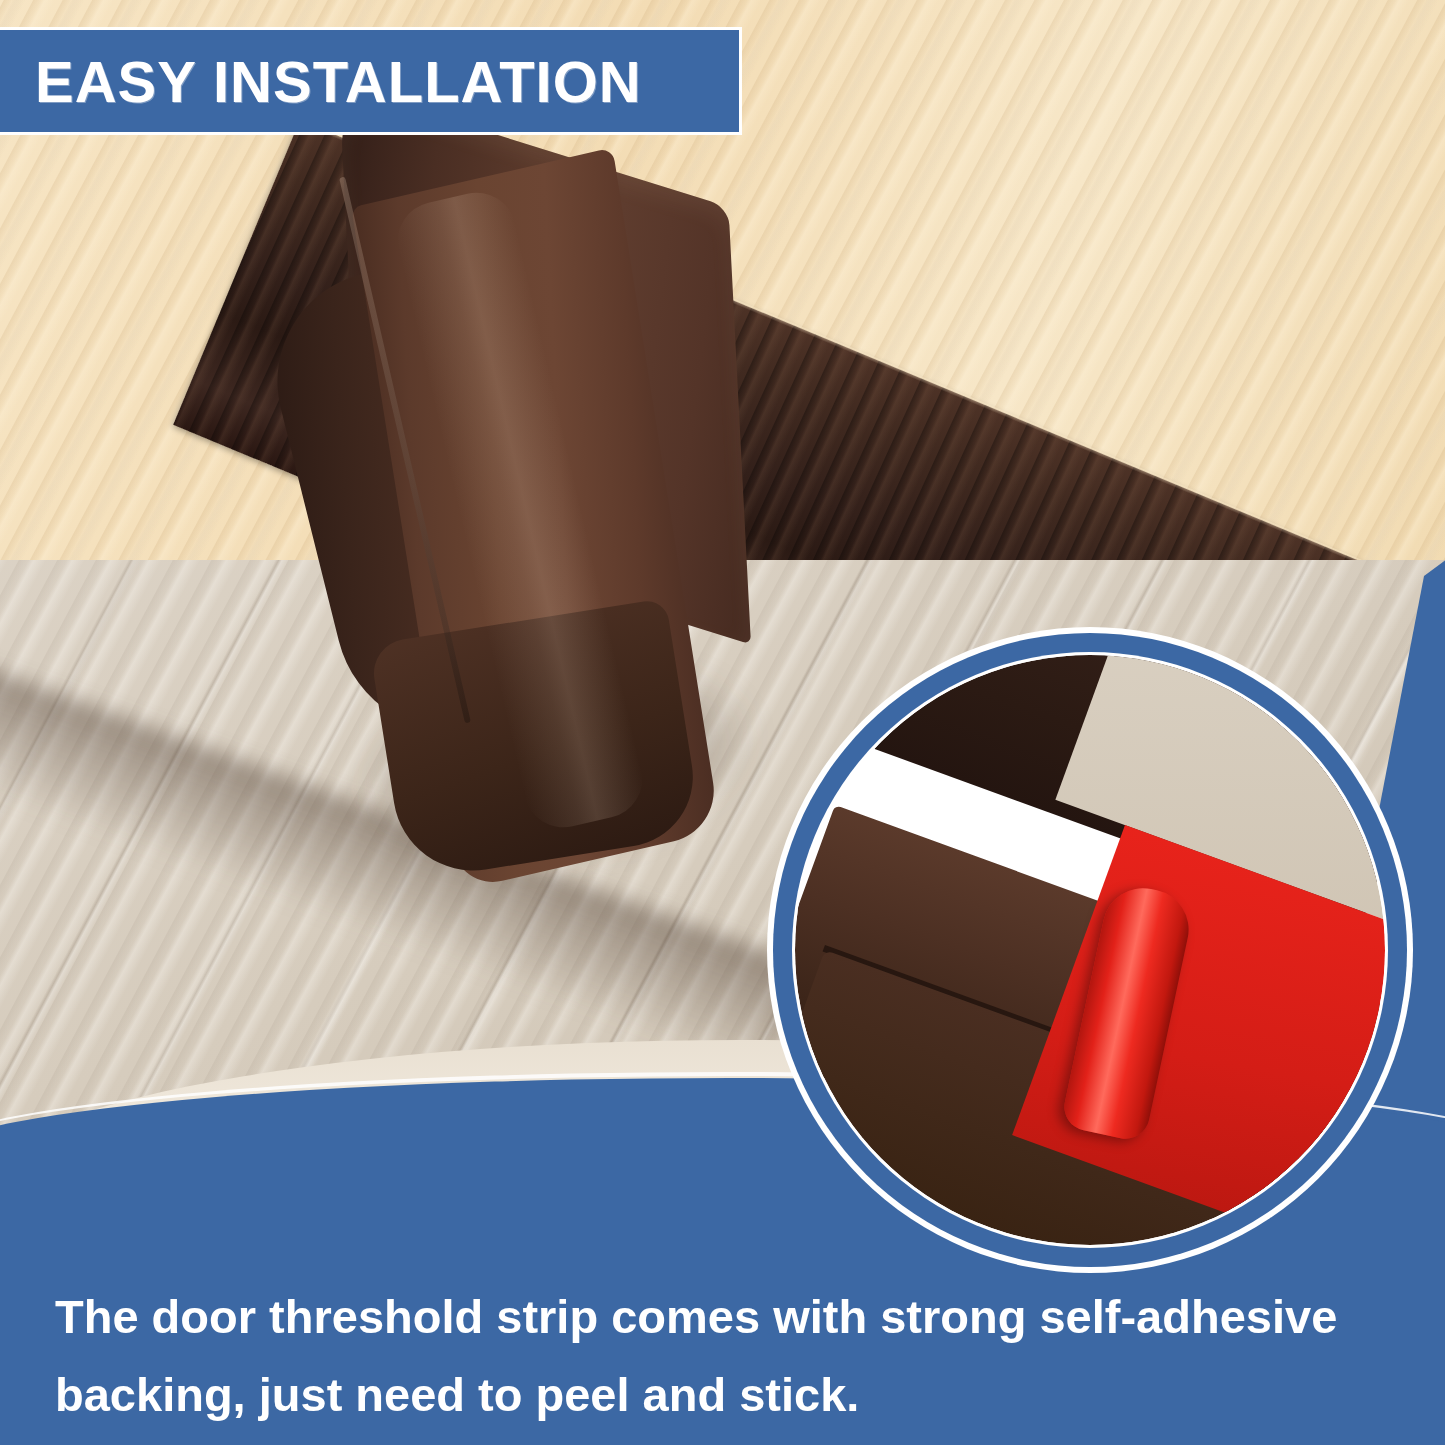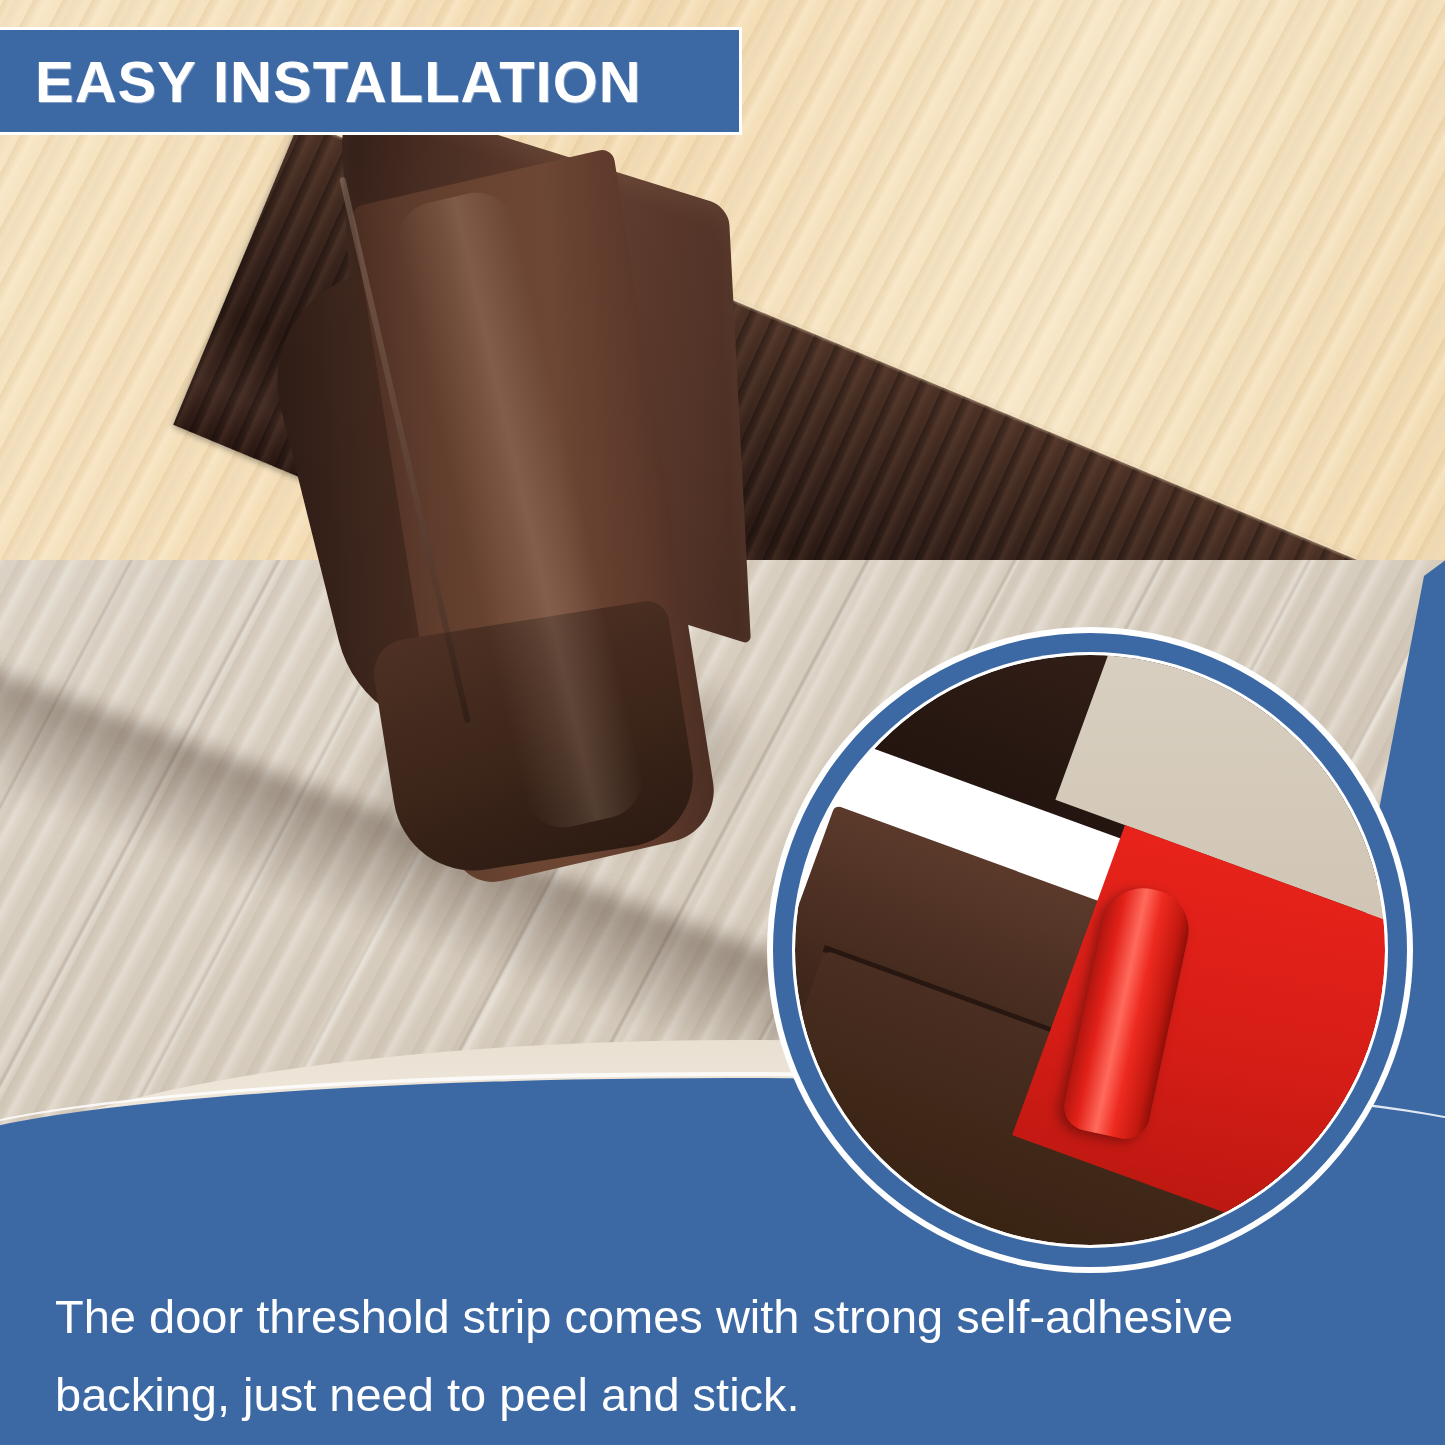--- a/index.html
+++ b/index.html
@@ -302,21 +302,21 @@
     transform-origin: 0 0;
     background: rgba(20,10,6,0.6);
   }
 
   
   #caption {
     left: 55px; top: 1278px; width: 1340px;
     color: #ffffff;
     font-size: 47px;
     line-height: 78px;
-    font-weight: normal;
+    font-weight: bold;
   }
 </style>
 </head>
 <body>
 
 <div id="stage">
 
   <div class="layer" id="door-panel"></div>
   <div class="layer" id="dark-bar"></div>
   <div class="layer" id="dark-bar-highlight"></div>

